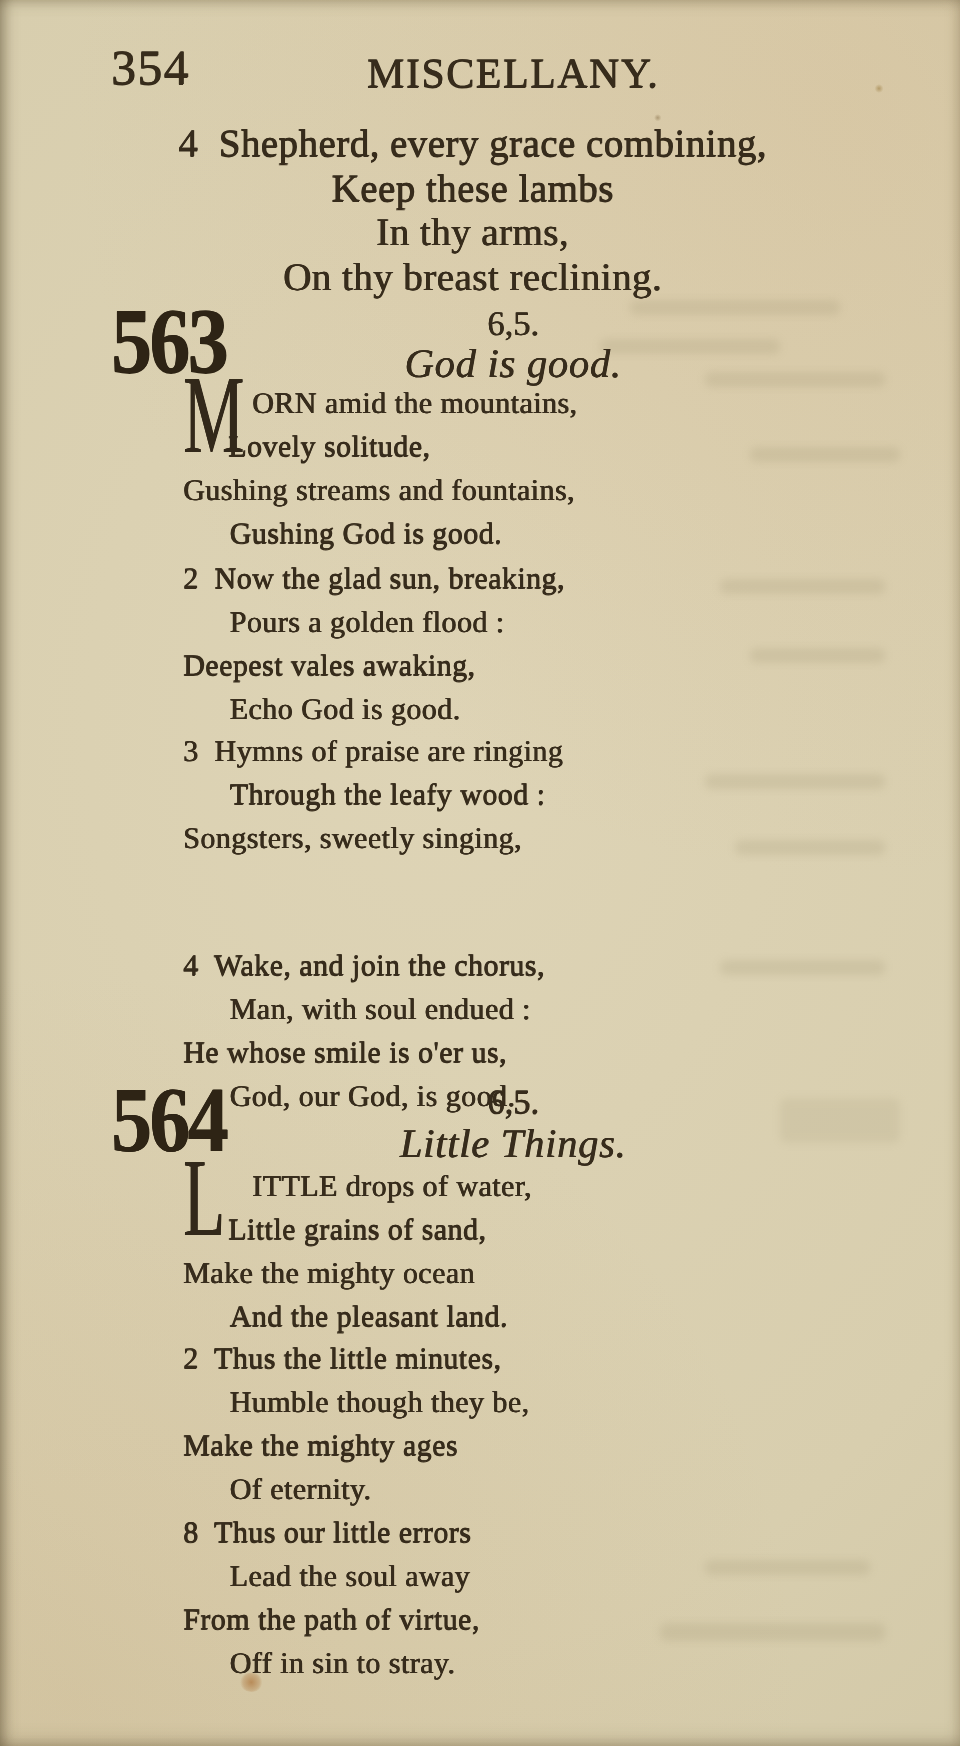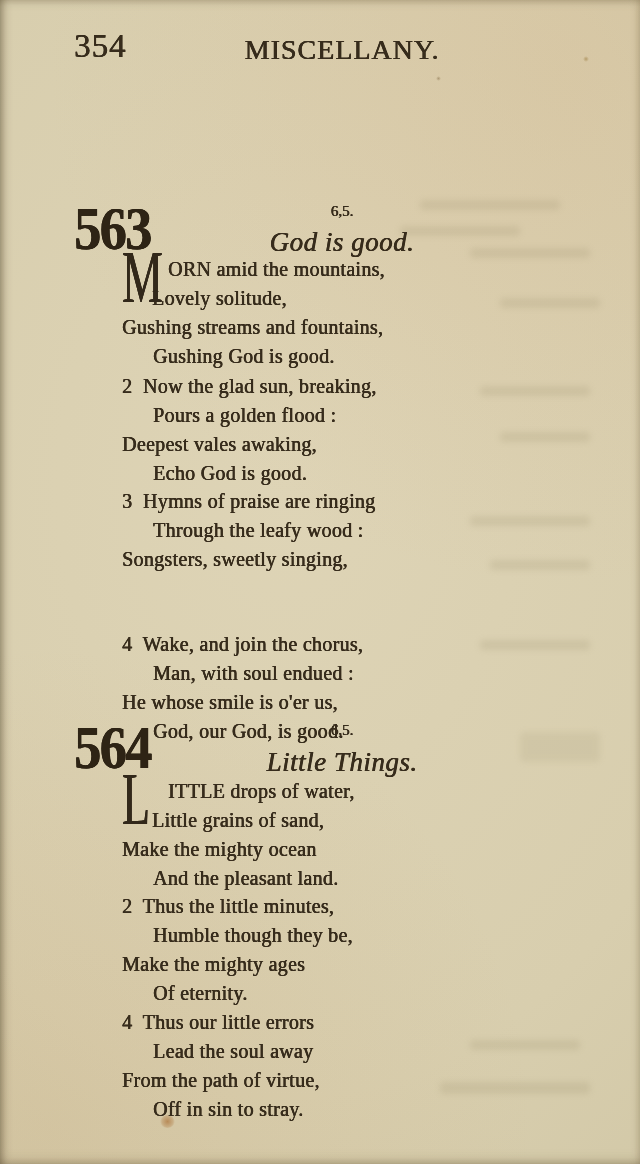--- a/index.html
+++ b/index.html
@@ -21,21 +21,21 @@
       inset 0 -8px 12px -6px rgba(110,92,60,0.35);
   }
   .ink { text-shadow: 0.45px 0 0 currentColor, 0 0.4px 0 currentColor; }
 
   .abs { position:absolute; }
   #page-num { left:74px; top:28px; font-size:33px; letter-spacing:1px; }
   #running-head { left:122px; top:34px; width:440px; text-align:center;
                   font-size:28px; letter-spacing:1px; }
 
   .center-col { left:122px; width:440px; text-align:center; white-space:pre; }
-  .meter  { font-size:15px; }
+  .meter  { font-size:23px; }
   .title  { font-size:27px; font-style:italic; letter-spacing:0.5px; }
 
   .hymn-number { left:74px; font-size:62px; line-height:1; letter-spacing:-2px;
                  font-weight:bold; color:#2e2415; transform:scaleX(0.88); transform-origin:left top; }
 
   .stanza { position:absolute; left:122px; }
   .stanza .line { white-space:pre; font-size:20px; line-height:29px; letter-spacing:0.3px; }
   .stanza .indent { margin-left:31px; }
   .stanza .cap1 { margin-left:46px; }
   .stanza .cap2 { margin-left:30px; }
@@ -74,20 +74,26 @@
   <div class="ghost" style="left:470px; top:1040px; width:110px; height:10px;"></div>
   <div class="ghost" style="left:440px; top:1082px; width:150px; height:12px;"></div>
 
   <div class="stain" id="stain-rust"></div>
   <div class="stain" id="speck-1"></div>
   <div class="stain" id="speck-2"></div>
 
   <div class="abs ink txt-block" id="page-num">354</div>
   <div class="abs ink txt-block" id="running-head">MISCELLANY.</div>
 
+  <div id="continuation" class="ink txt-block">
+    <div class="line">4  Shepherd, every grace combining,</div>
+    <div class="line">Keep these lambs</div>
+    <div class="line">In thy arms,</div>
+    <div class="line">On thy breast reclining.</div>
+  </div>
 
   <div class="abs ink hymn-number txt-block" style="top:197px;">563</div>
   <div class="abs ink center-col meter txt-block" style="top:203px;">6,5.</div>
   <div class="abs ink center-col title txt-block" style="top:227px;">God is good.</div>
 
   <div class="stanza ink txt-block" style="top:255px;">
     <span class="dropcap ink">M</span>
     <div class="line cap1">ORN amid the mountains,</div>
     <div class="line cap2">Lovely solitude,</div>
     <div class="line">Gushing streams and fountains,</div>
@@ -127,19 +133,19 @@
   </div>
 
   <div class="stanza ink txt-block" style="top:892px;">
     <div class="line">2  Thus the little minutes,</div>
     <div class="line indent">Humble though they be,</div>
     <div class="line">Make the mighty ages</div>
     <div class="line indent">Of eternity.</div>
   </div>
 
   <div class="stanza ink txt-block" style="top:1008px;">
-    <div class="line">4  Thus our little errors</div>
+    <div class="line">8  Thus our little errors</div>
     <div class="line indent">Lead the soul away</div>
     <div class="line">From the path of virtue,</div>
     <div class="line indent">Off in sin to stray.</div>
   </div>
 
 </div>
 
 </body></html>

